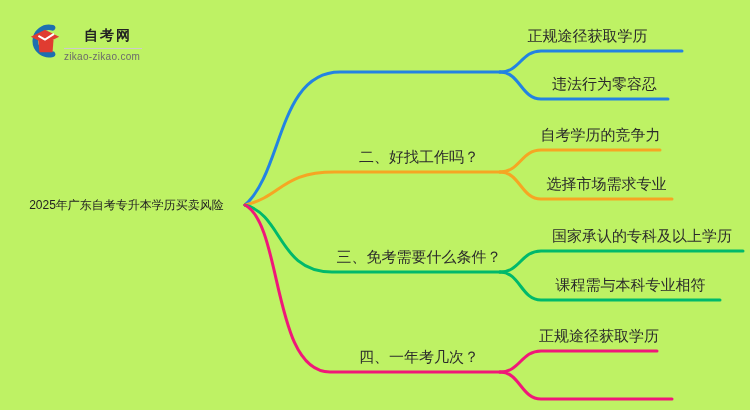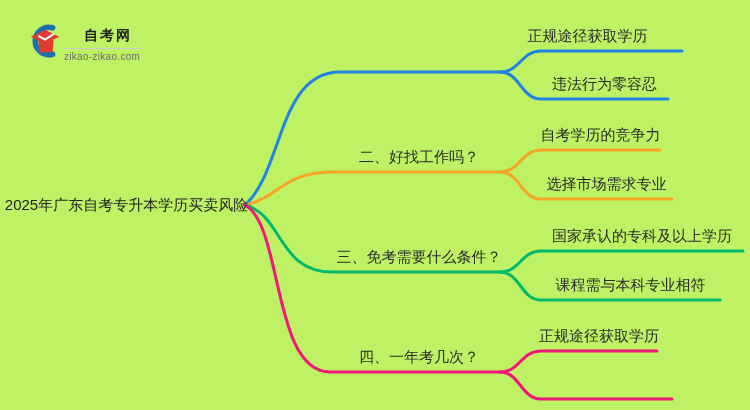--- a/index.html
+++ b/index.html
@@ -16,21 +16,21 @@
     display:flex;justify-content:center;align-items:flex-end;
     white-space:nowrap;
     color:#2b2b2b;
     font-weight:500;
     font-size:15px;
     line-height:20px;
     height:22px;
   }
   .root-node{
     left:8px;top:193px;width:237px;
-    font-size:15px;font-weight:500;color:#222;
+    font-size:12px;font-weight:500;color:#222;
   }
   
   .b0-label{left:335px;top:45px;width:168px;}
   .b1-label{left:335px;top:145px;width:168px;}
   .b2-label{left:335px;top:245px;width:168px;}
   .b3-label{left:335px;top:345px;width:168px;}
   
   .b0-c0{left:517px;top:24px;width:141px;}
   .b0-c1{left:541px;top:72px;width:127px;}
   .b1-c0{left:541px;top:123px;width:119px;}

